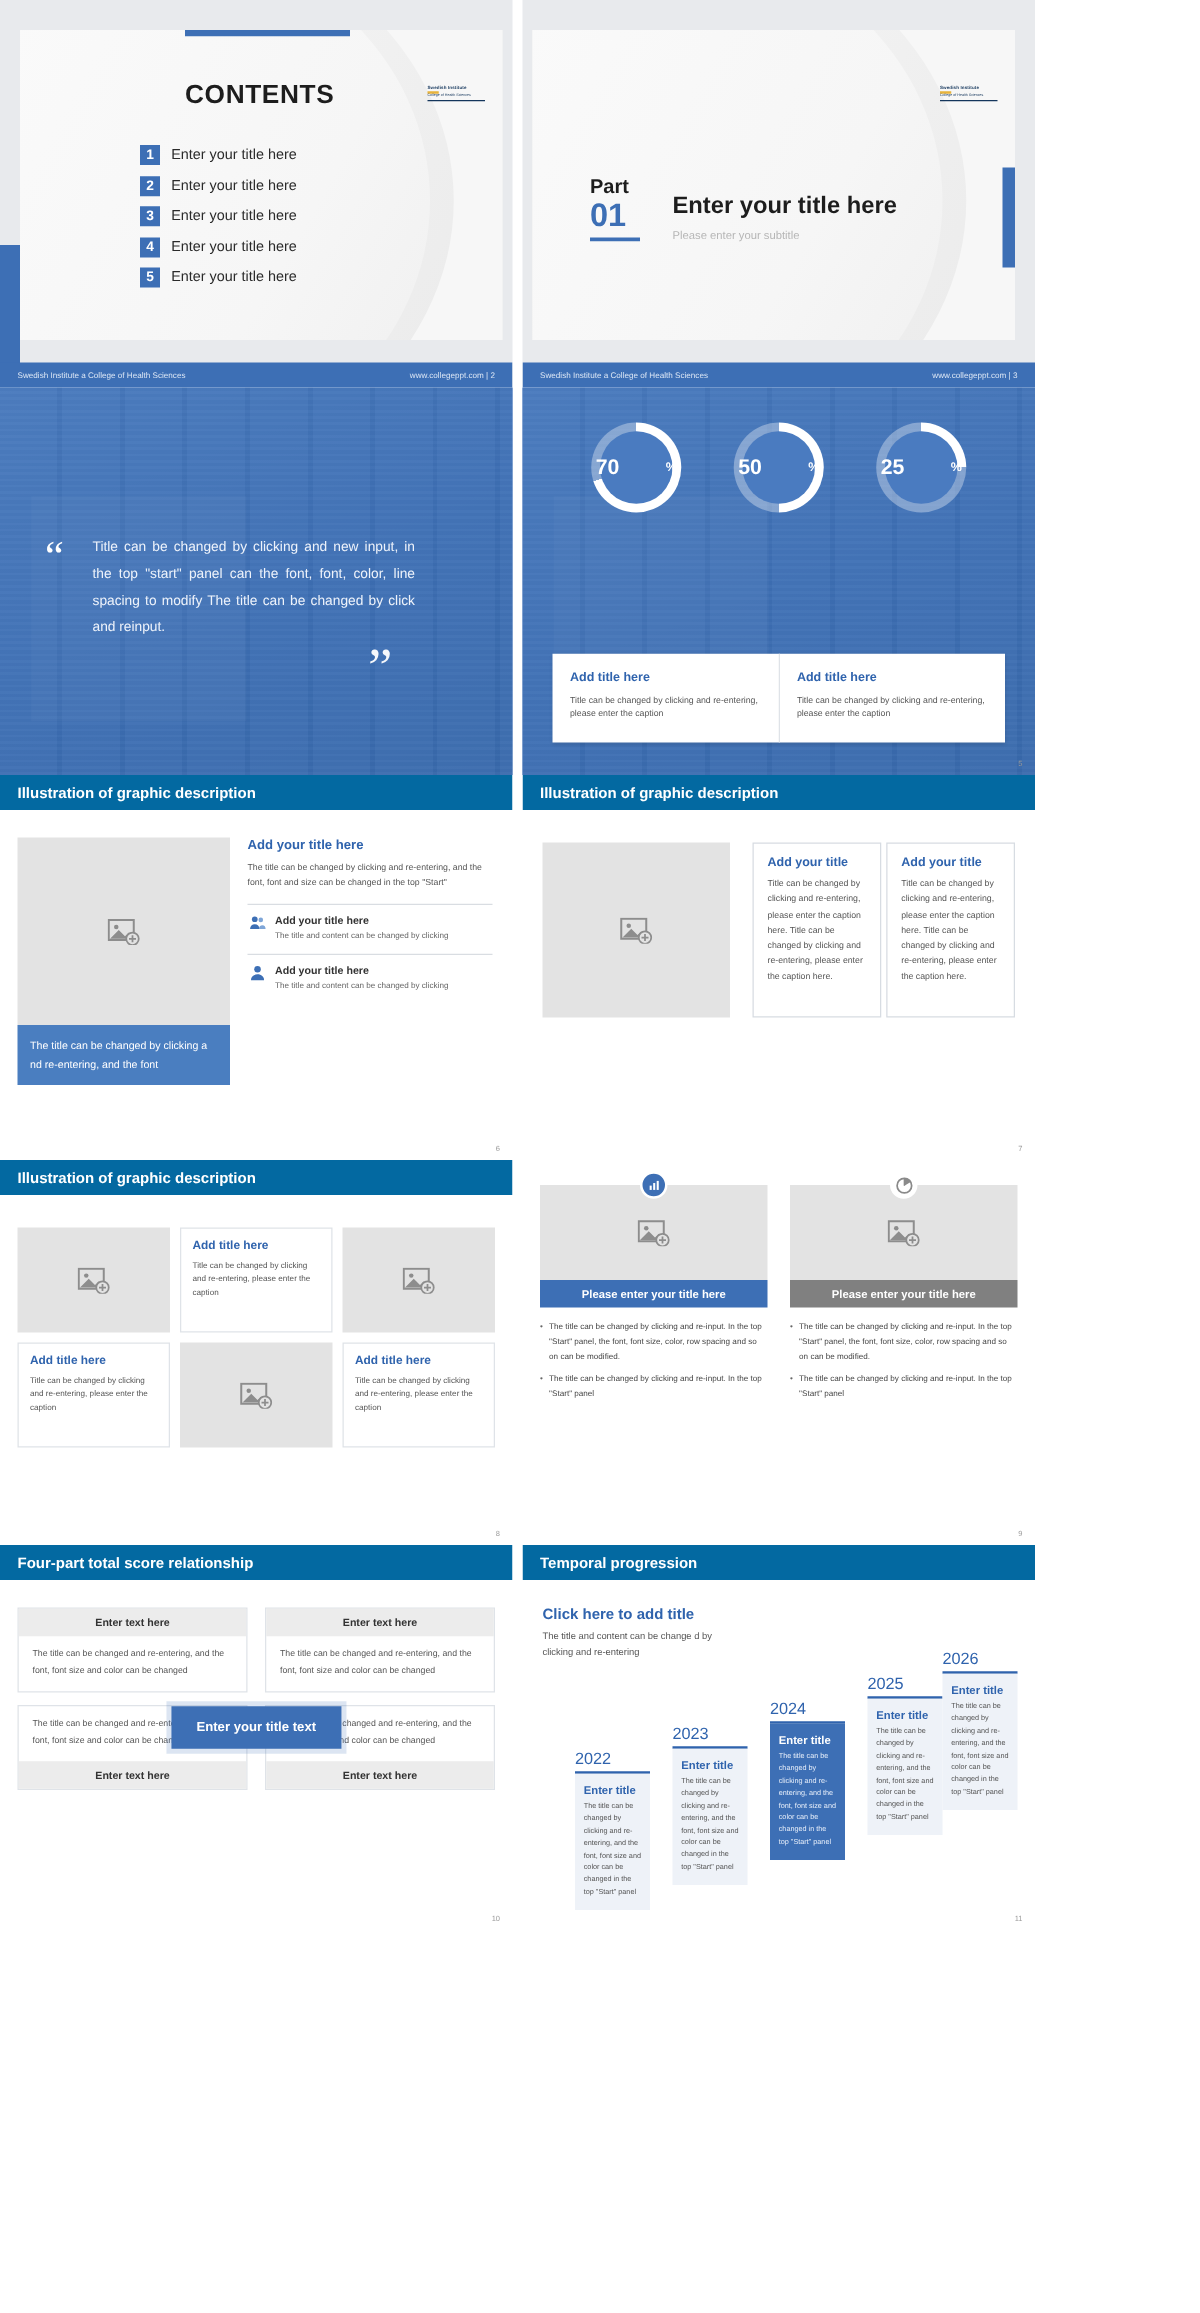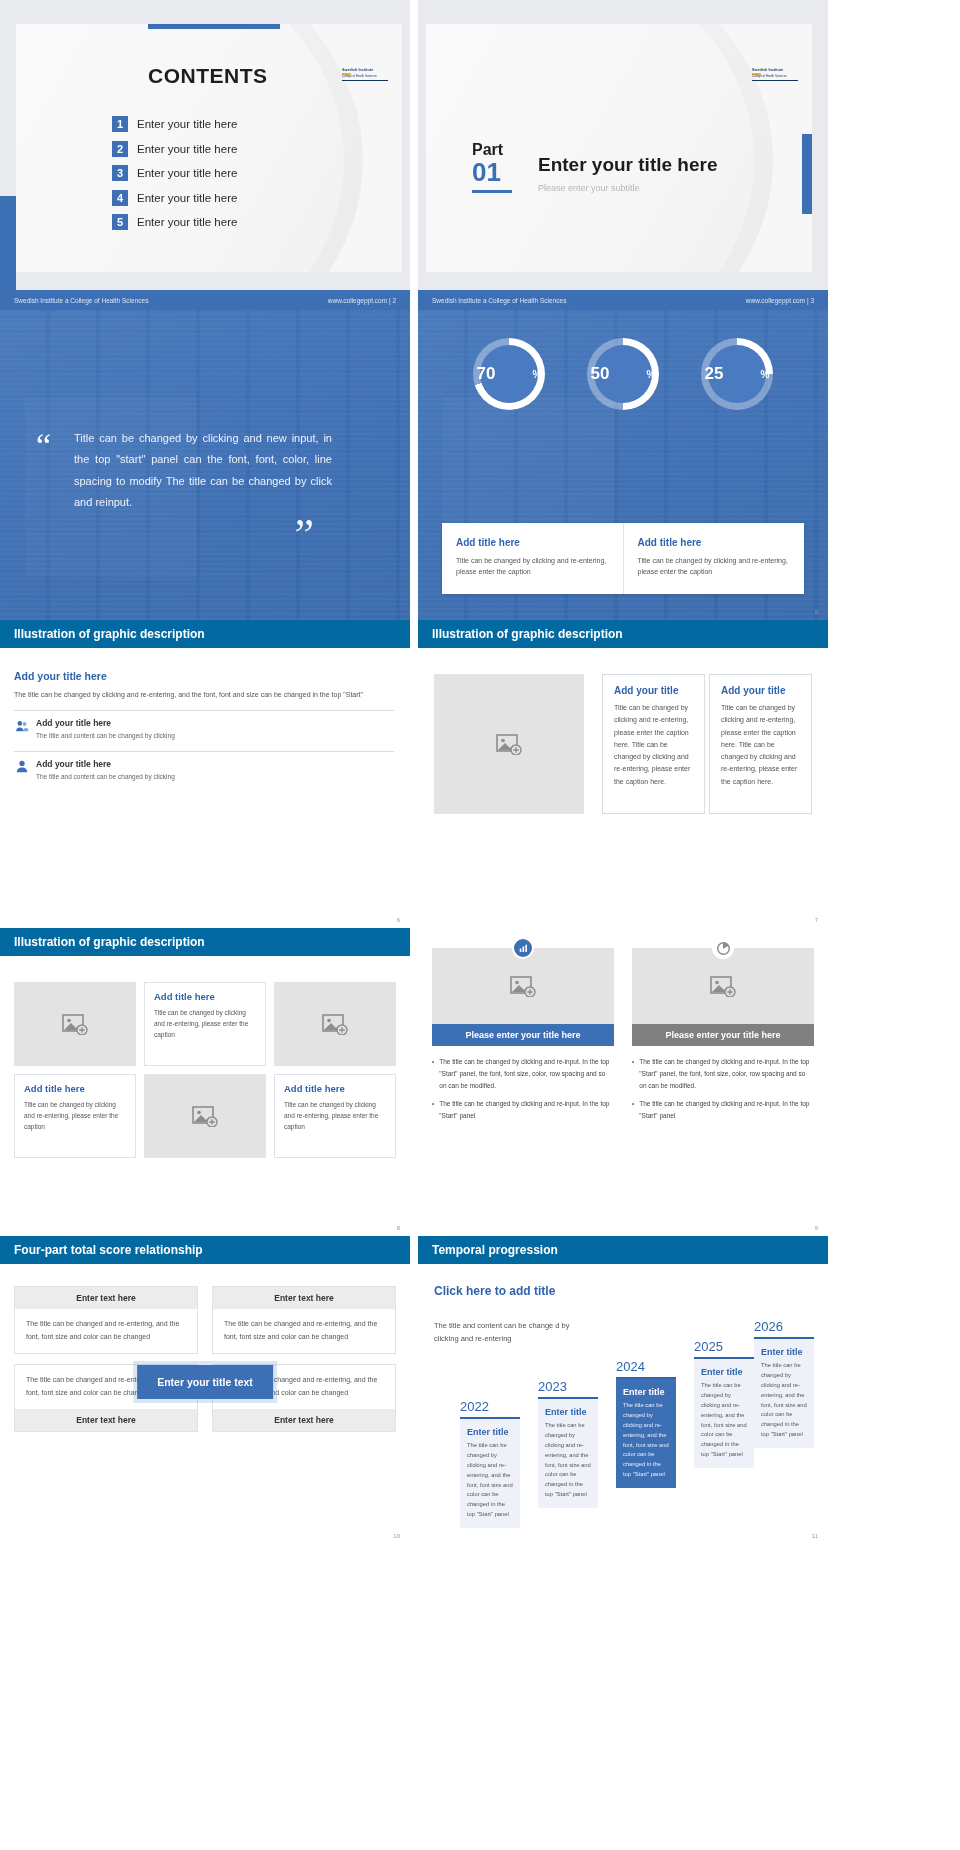--- a/index.html
+++ b/index.html
@@ -139,21 +139,21 @@
   .s10-box{border:1px solid #dfe3e8;background:#fff;}
   .s10-box .hd{background:#ececec;text-align:center;font-size:8.5px;font-weight:bold;
                color:#333;padding:6px 0;}
   .s10-box .bd{padding:9px 11px;font-size:7px;color:#555;line-height:1.85;}
   .s10-center{position:absolute;left:50%;top:118px;transform:translate(-50%,-50%);
     background:#3d6fb5;color:#fff;font-size:10.5px;font-weight:bold;padding:11px 20px;
     box-shadow:0 0 0 4px rgba(61,111,181,.18);white-space:nowrap;}
 
   .s11-body{padding:20px 16px 0 16px;position:relative;height:280px;}
   .s11-body h4{color:#2f63ad;font-size:12px;font-weight:bold;}
-  .s11-body .sub{font-size:7.5px;color:#555;line-height:1.7;margin-top:22px;width:160px;}
+  .s11-body .sub{font-size:7.5px;color:#555;line-height:1.7;margin-top:5px;width:160px;}
   .tl{position:absolute;left:16px;right:10px;bottom:16px;height:170px;}
   .tl-item{position:absolute;width:60px;}
   .tl-year{font-size:13px;font-weight:normal;color:#2f63ad;margin-bottom:3px;}
   .tl-rule{height:2px;background:#2f63ad;margin-bottom:0;}
   .tl-card{background:#eef2f8;padding:8px 7px;}
   .tl-card h5{font-size:9px;font-weight:bold;color:#2f63ad;margin-bottom:4px;}
   .tl-card p{font-size:5.8px;color:#555;line-height:1.7;}
   .tl-card.active{background:#3d6fb5;}
   .tl-card.active h5{color:#fff;}
   .tl-card.active p{color:#e6eefa;}
@@ -279,20 +279,34 @@
       </div>
     </div>
     <div class="pgnum">5</div>
   </div>
 
   <div class="slide s-content">
     <div class="bluehead">
       <h3>Illustration of graphic description</h3>
     </div>
     <div class="s6-body">
+      <div class="s6-left">
+        <div class="imgbox s6-img">
+          <span class="imgicon">
+            <svg viewBox="0 0 26 21">
+                <rect x="1" y="1" width="20" height="16" fill="none" stroke="#8d8d8d" stroke-width="1.6"></rect>
+                <circle cx="7" cy="6.5" r="1.8" fill="#8d8d8d"></circle>
+                <path d="M2 16 L9 9 L14 14 L17 11 L20 16 Z" fill="#8d8d8d"></path>
+                <circle cx="20" cy="16" r="5" fill="#e3e3e3" stroke="#8d8d8d" stroke-width="1.4"></circle>
+                <path d="M20 13.2 v5.6 M17.2 16 h5.6" stroke="#8d8d8d" stroke-width="1.4"></path>
+              </svg>
+          </span>
+        </div>
+        <div class="s6-cap">The title can be changed by clicking a nd re-entering, and the font</div>
+      </div>
       <div class="s6-right">
         <h4>Add your title here</h4>
         <p>The title can be changed by clicking and re-entering, and the font, font and size can be changed in the top "Start"</p>
         <div class="s6-item">
           <span class="s6-ic">
             <svg viewBox="0 0 16 16" width="14" height="14">
                 <circle cx="5.5" cy="5" r="2.6" fill="#3d6fb5"></circle>
                 <circle cx="11" cy="5.6" r="2.1" fill="#7fa6d8"></circle>
                 <path d="M1.2 14c0-2.6 1.9-4.3 4.3-4.3S9.8 11.4 9.8 14Z" fill="#3d6fb5"></path>
                 <path d="M9.3 14c0-2.2 1.3-3.6 3.2-3.6S15.4 11.8 15.4 14Z" fill="#7fa6d8"></path>

